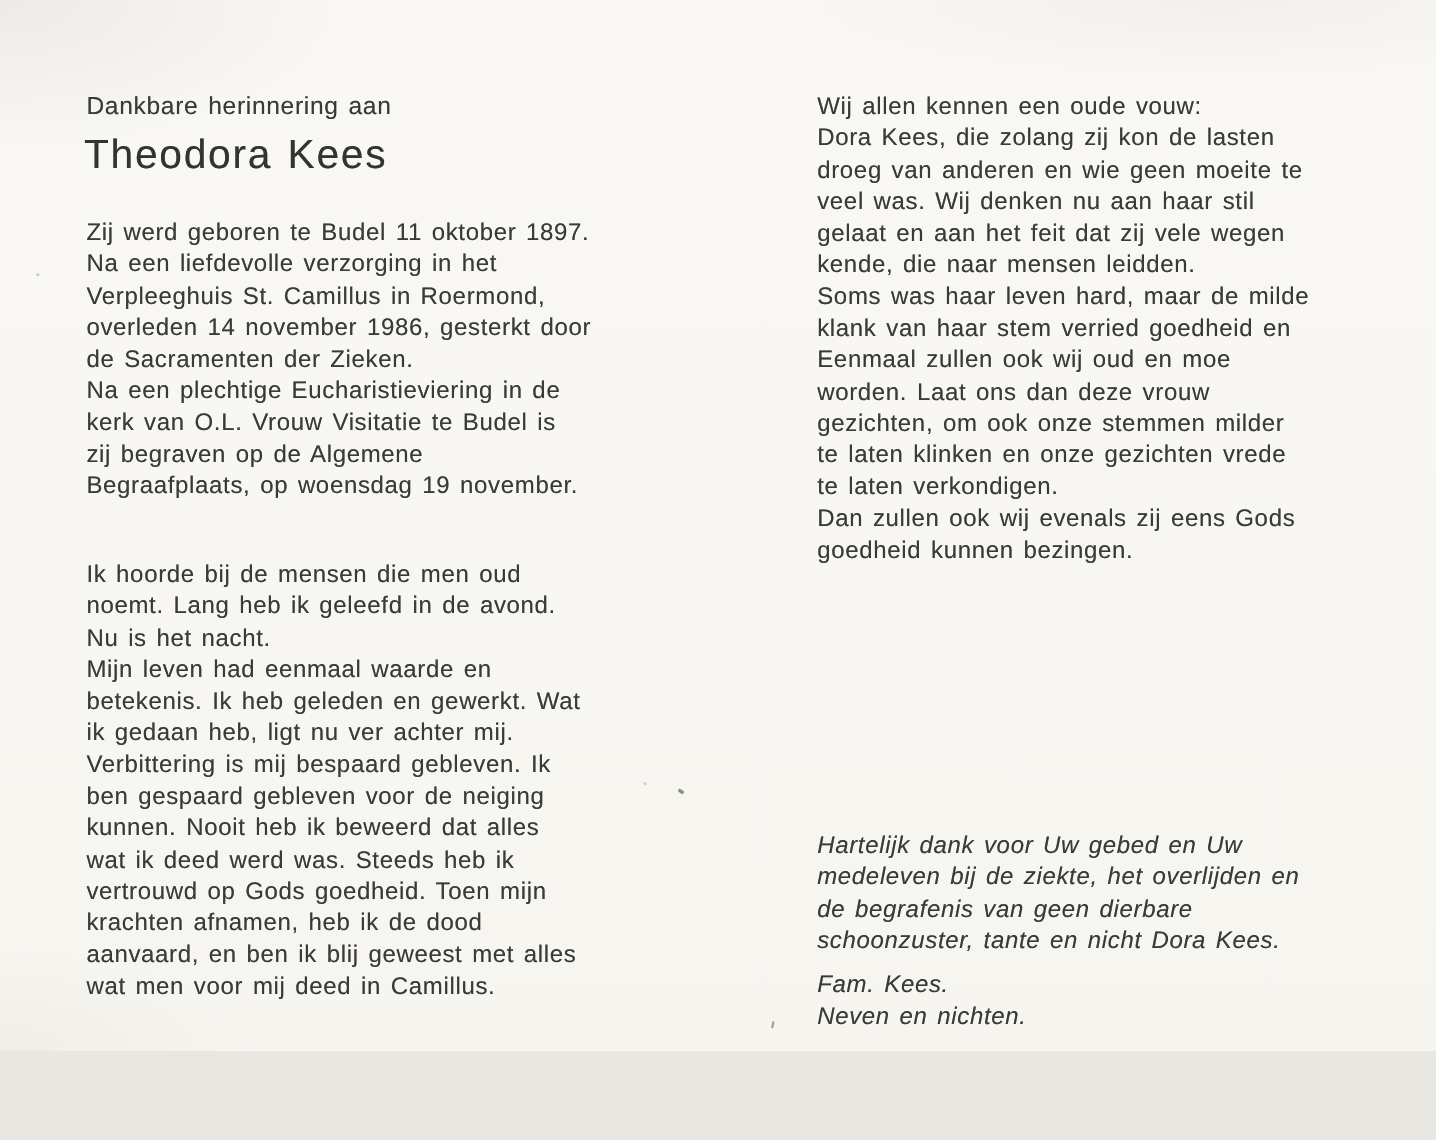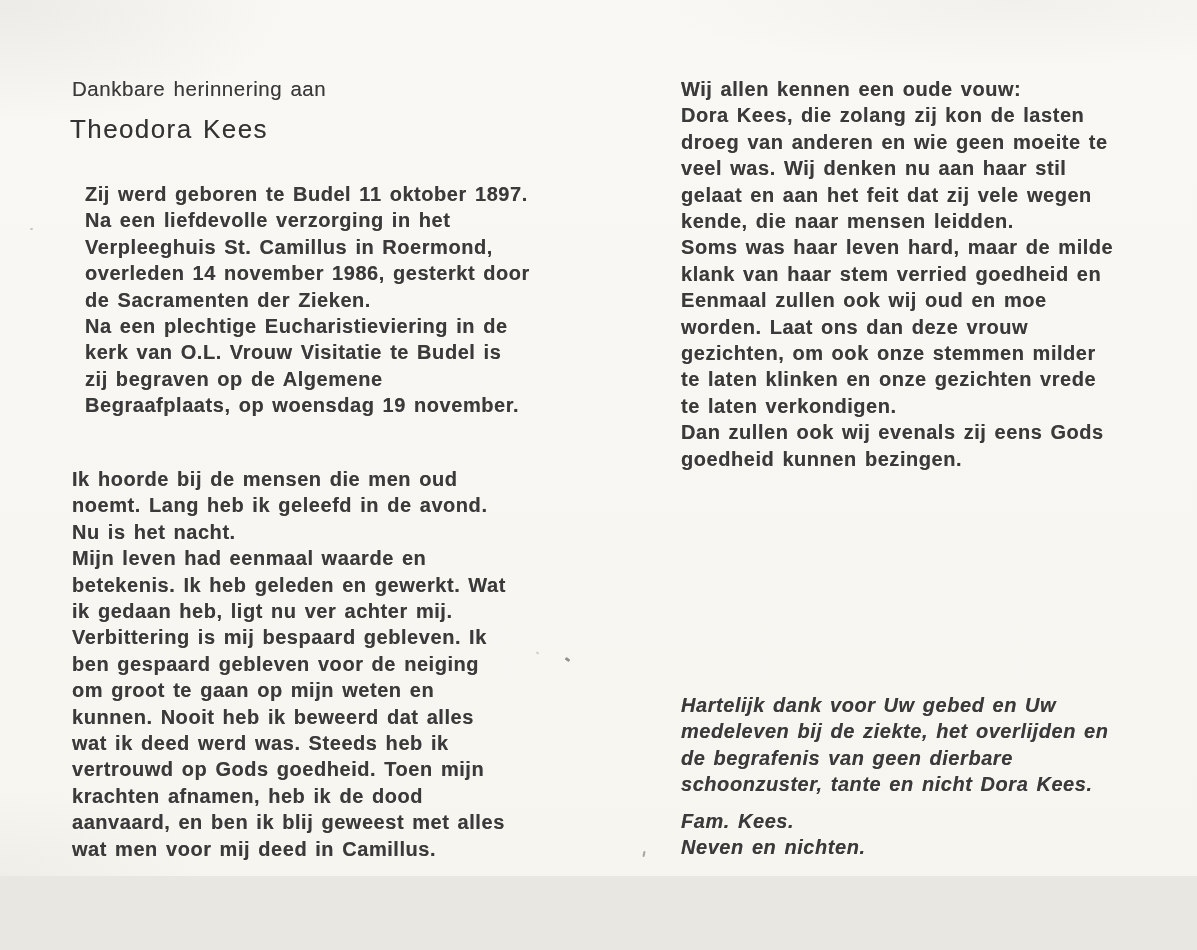--- a/index.html
+++ b/index.html
@@ -33,31 +33,31 @@
     text-shadow: 0 0 0.5px rgba(70,70,70,0.55);
     white-space: nowrap;
   }
 
   .intro {
     font-size: 20.5px;
     line-height: 25px;
   }
 
   .deceased-name {
-    font-size: 26px;
+    font-size: 34px;
     line-height: 38px;
     letter-spacing: 1.4px;
     color: #333333;
   }
 
   .italic {
     font-style: italic;
   }
 
-  .line { min-height: 26.4px; font-weight: bold; }
+  .line { min-height: 26.4px; }
 
   
   .card-edge-line {
     position: absolute;
     left: 0;
     top: 942px;
     width: 1197px;
     height: 2px;
     background: linear-gradient(90deg, #35352f, #4a4a43 30%, #3d3d37 65%, #55554d);
   }
@@ -79,42 +79,41 @@
 </style>
 </head>
 <body>
 
 <div class="scan">
 
   <div class="textblock intro" style="left:72px; top:76px;">Dankbare herinnering aan</div>
 
   <div class="textblock deceased-name" style="left:70px; top:110px;">Theodora Kees</div>
 
-  <div class="textblock" style="left:72px; top:181px;margin-left:13px;">
+  <div class="textblock" style="left:72px; top:181px;">
       <div class="line">Zij werd geboren te Budel 11 oktober 1897.</div>
       <div class="line">Na een liefdevolle verzorging in het</div>
       <div class="line">Verpleeghuis St. Camillus in Roermond,</div>
       <div class="line">overleden 14 november 1986, gesterkt door</div>
       <div class="line">de Sacramenten der Zieken.</div>
       <div class="line">Na een plechtige Eucharistieviering in de</div>
       <div class="line">kerk van O.L. Vrouw Visitatie te Budel is</div>
       <div class="line">zij begraven op de Algemene</div>
       <div class="line">Begraafplaats, op woensdag 19 november.</div>
     </div>
 
   <div class="textblock" style="left:72px; top:466px;">
       <div class="line">Ik hoorde bij de mensen die men oud</div>
       <div class="line">noemt. Lang heb ik geleefd in de avond.</div>
       <div class="line">Nu is het nacht.</div>
       <div class="line">Mijn leven had eenmaal waarde en</div>
       <div class="line">betekenis. Ik heb geleden en gewerkt. Wat</div>
       <div class="line">ik gedaan heb, ligt nu ver achter mij.</div>
       <div class="line">Verbittering is mij bespaard gebleven. Ik</div>
       <div class="line">ben gespaard gebleven voor de neiging</div>
-      <div class="line">om groot te gaan op mijn weten en</div>
       <div class="line">kunnen. Nooit heb ik beweerd dat alles</div>
       <div class="line">wat ik deed werd was. Steeds heb ik</div>
       <div class="line">vertrouwd op Gods goedheid. Toen mijn</div>
       <div class="line">krachten afnamen, heb ik de dood</div>
       <div class="line">aanvaard, en ben ik blij geweest met alles</div>
       <div class="line">wat men voor mij deed in Camillus.</div>
     </div>
 
   <div class="textblock" style="left:681px; top:76px;">
       <div class="line">Wij allen kennen een oude vouw:</div>

